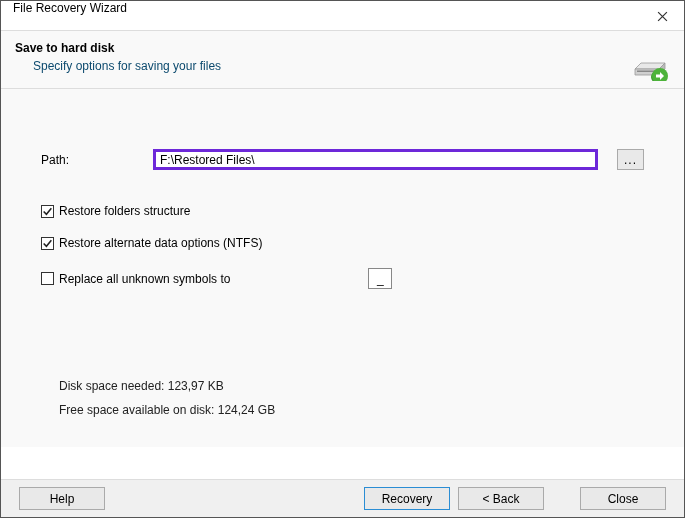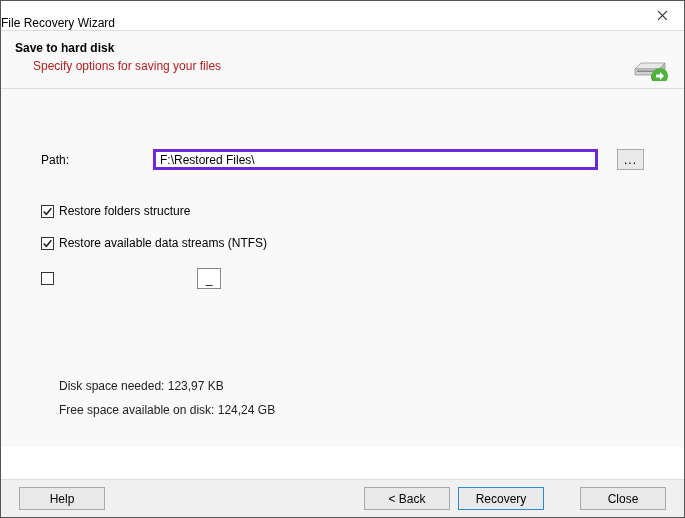--- a/index.html
+++ b/index.html
@@ -10,23 +10,23 @@
       background: #fff;
       width: 685px;
       height: 518px;
       border: 1px solid #555;
       position: relative;
       overflow: hidden;
     }
     .titlebar {
       height: 30px;
       display: flex;
-      align-items: flex-end;
+      align-items: flex-start;
       justify-content: space-between;
-      padding-left: 0;
+      padding-left: 12px;
       border-bottom: 1px solid #ddd;
     }
     .title-text { font-size: 12px; }
     .close-x {
       width: 44px;
       height: 30px;
       display: flex;
       align-items: center;
       justify-content: center;
       cursor: pointer;
@@ -35,21 +35,21 @@
     .header-area {
       background: #f9f9f9;
       padding: 10px 14px 0 14px;
       border-bottom: 1px solid #ddd;
       position: relative;
       min-height: 58px;
     }
     .header-title { font-weight: bold; font-size: 12px; }
     .header-sub {
       font-size: 12px;
-      color: #b91c1c;
+      color: #0c4a6e;
       padding-left: 18px;
       margin-top: 4px;
     }
     .hdd-icon {
       position: absolute;
       right: 13px;
       top: 8px;
     }
     .content {
       padding: 60px 40px 0 40px;
@@ -215,34 +215,35 @@
           </svg>
       </span>
       <span>Restore folders structure</span>
     </div>
     <div class="checkbox-row">
       <span class="checkbox-box">
         <svg viewBox="0 0 10 10">
             <path d="M1.5 5 L4 7.5 L8.5 2" stroke="#222" stroke-width="1.4" fill="none"></path>
           </svg>
       </span>
-      <span>Restore available data streams (NTFS)</span>
+      <span>Restore alternate data options (NTFS)</span>
     </div>
     <div class="checkbox-row">
       <span class="checkbox-box"></span>
+      <span>Replace all unknown symbols to</span>
       <input class="symbol-input" type="text" value="_" style="">
     </div>
   </div>
 
   <div class="stats">
     <div class="stat-line">Disk space needed: 123,97 KB</div>
     <div class="stat-line">Free space available on disk: 124,24 GB</div>
   </div>
 </div>
 
 <div class="footer">
   <button class="btn">Help</button>
   <div class="footer-spacer"></div>
+  <button class="btn primary">Recovery</button>
   <button class="btn">&lt; Back</button>
-  <button class="btn primary">Recovery</button>
   <div class="group-gap"></div>
   <button class="btn">Close</button>
 </div>
 
 </body></html>

